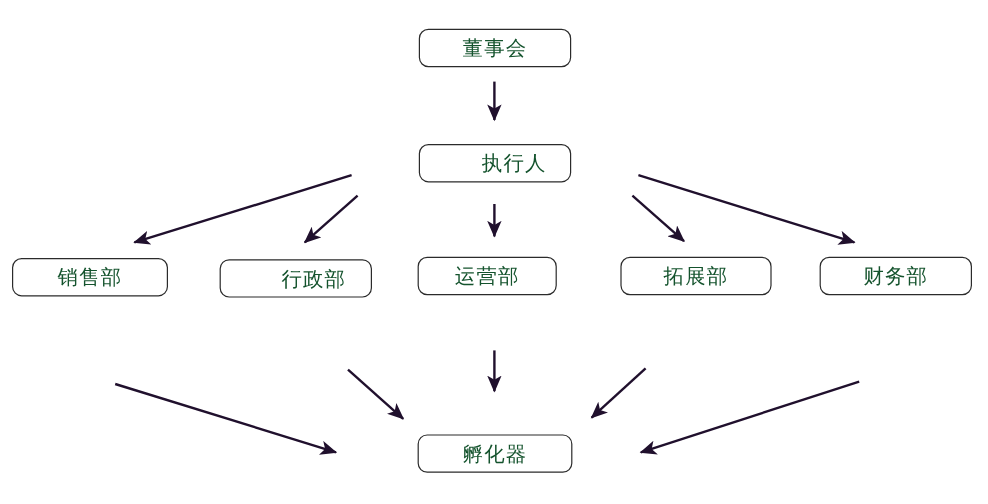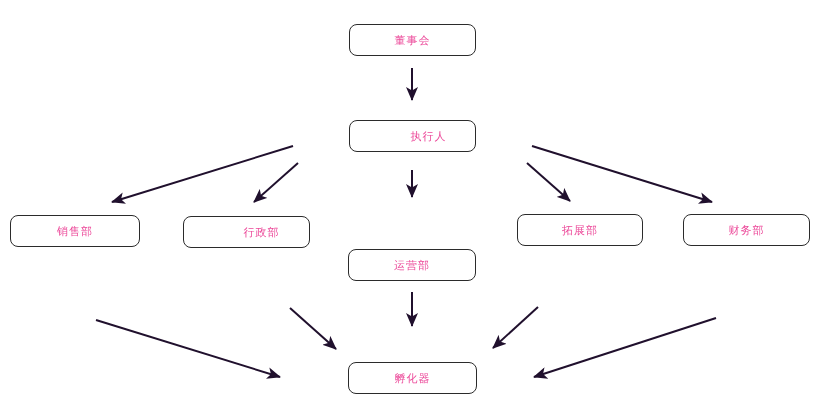--- a/index.html
+++ b/index.html
@@ -26,31 +26,31 @@
   .node {
     position: absolute;
     box-sizing: border-box;
     height: 32px;
     background: #ffffff;
     border: 1.5px solid #2b2b2b;
     border-radius: 8px;
     display: flex;
     align-items: center;
     justify-content: center;
-    font-size: 11px;
-    color: #ec4899;
+    font-size: 17px;
+    color: #14532d;
     letter-spacing: 1px;
     z-index: 2;
   }
   
   .n-board      { left: 349px; top: 24px;  width: 127px; }
   .n-executor   { left: 349px; top: 120px; width: 127px; padding-left: 32px; }
   .n-sales      { left: 10px;  top: 215px; width: 130px; justify-content: center; }
   .n-admin      { left: 183px; top: 216px; width: 127px; padding-left: 30px; }
-  .n-operations { left: 348px; top: 214px; width: 128px; margin-top: 35px; }
+  .n-operations { left: 348px; top: 214px; width: 116px; }
   .n-expansion  { left: 517px; top: 214px; width: 126px; }
   .n-finance    { left: 683px; top: 214px; width: 127px; }
   .n-incubator  { left: 348px; top: 362px; width: 129px; text-align: center; }
 </style>
 </head>
 <body>
 
 <div class="canvas">
 
   <svg class="edges-svg" viewBox="0 0 823 420" xmlns="http://www.w3.org/2000/svg">

